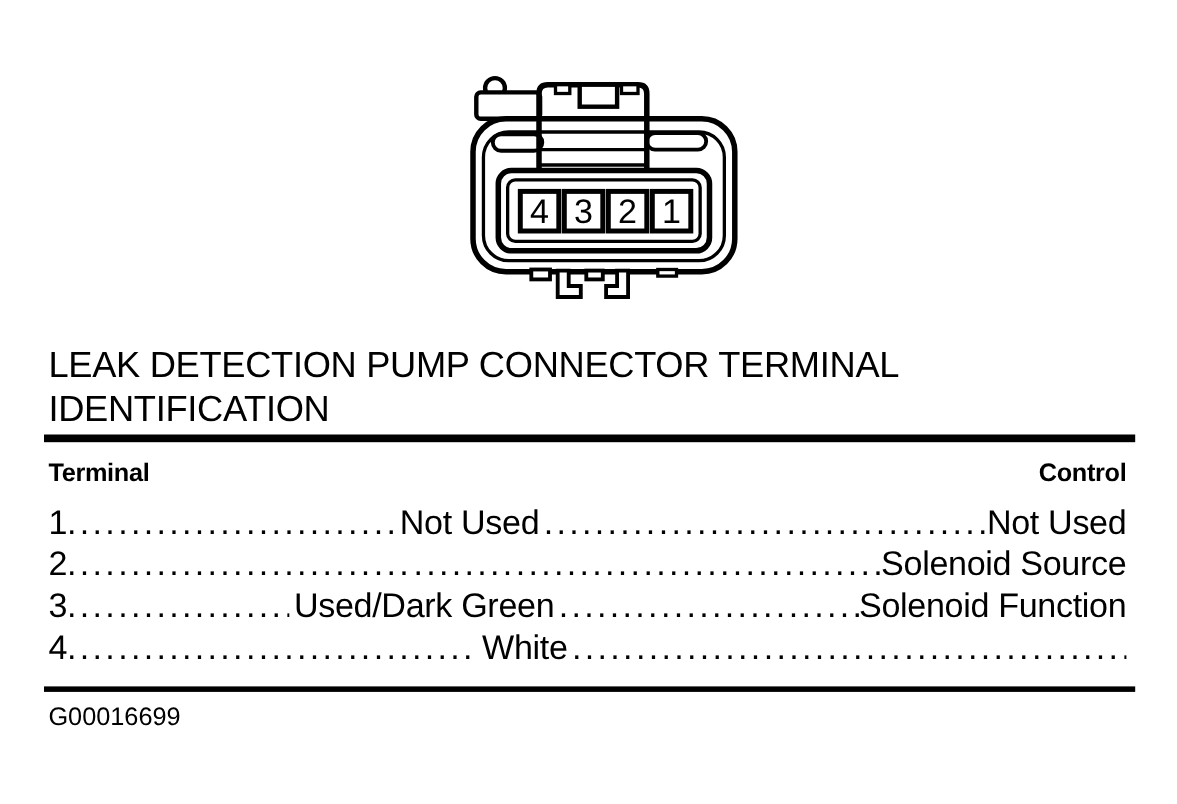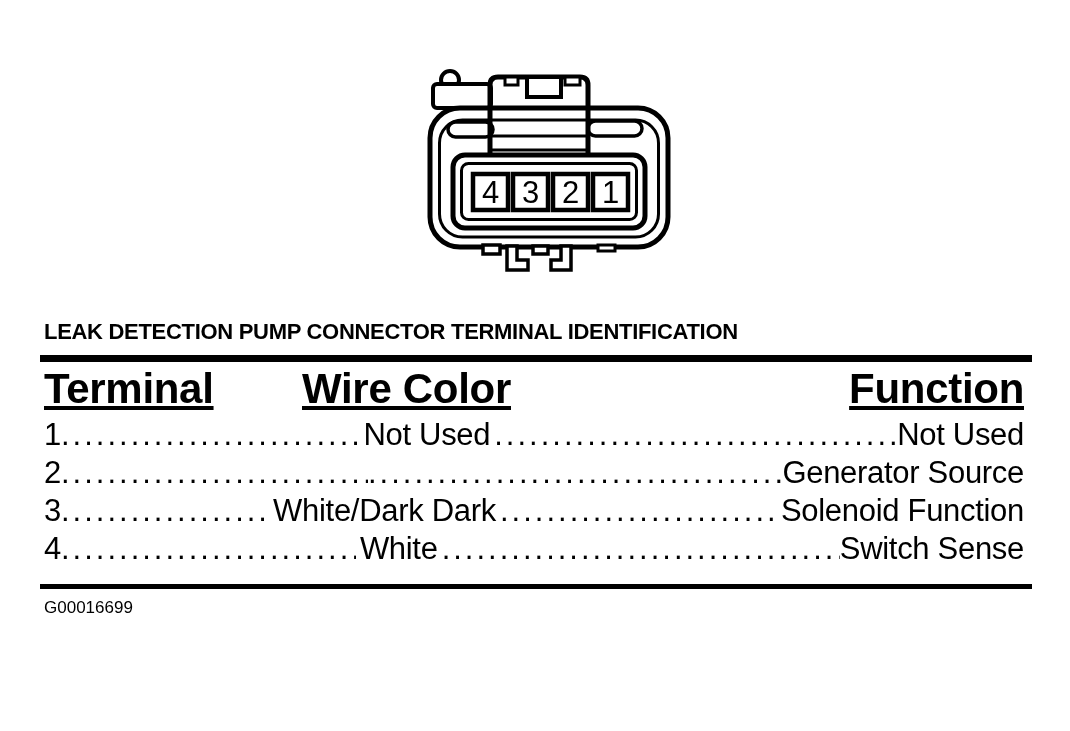--- a/index.html
+++ b/index.html
@@ -12,40 +12,39 @@
     overflow: hidden;
   }
 
   
   .connector-svg { position: absolute; left: 425px; top: 58px; }
 
   
   .doc { position: absolute; left: 44px; top: 312px; width: 980px; }
 
   .title {
-    font-size: 22px;
-    font-weight: bold;
+    font-size: 33px;
+    font-weight: normal;
     line-height: 40px;
     max-width: 900px;
     letter-spacing: -0.3px;
   }
 
   .rule-thick {
     height: 7px; background: #000;
     width: 992px; margin: 3px 0 0 -4px;
   }
 
   .thead {
     display: flex;
     margin-top: 11px;
-    font-size: 42px;
+    font-size: 23px;
     font-weight: bold;
     line-height: 32px;
     letter-spacing: -0.3px;
-    text-decoration: underline;
   }
   .th-terminal { width: 258px; }
   .th-function { margin-left: auto; }
 
   .rows { margin-top: 11px; }
   .row {
     display: flex;
     align-items: baseline;
     font-size: 31px;
     line-height: 38px;
@@ -63,21 +62,21 @@
     letter-spacing: 3px;
   }
   .leader.l2 { flex-grow: 1.35; }
   .cell-wire { padding: 0 4px; }
 
   .rule-thin {
     height: 5px; background: #000;
     width: 992px; margin: 16px 0 0 -4px;
   }
 
-  .figure-id { margin-top: 9px; font-size: 17px; }
+  .figure-id { margin-top: 9px; font-size: 23px; }
 
   svg .ln { fill: #ffffff; stroke: #000000; }
   svg .nf { fill: none; stroke: #000000; }
   svg text {
     font-family: "Liberation Sans", sans-serif;
     font-size: 31px;
     fill: #000000;
     text-anchor: middle;
   }
 </style>
@@ -122,55 +121,53 @@
 </svg>
 
 <div class="doc">
 
   <div class="title">LEAK DETECTION PUMP CONNECTOR TERMINAL IDENTIFICATION</div>
 
   <div class="rule-thick"></div>
 
   <div class="thead">
     <span class="th-terminal">Terminal</span>
-    <span class="th-wire">Wire Color</span>
-    <span class="th-function">Function</span>
+    <span class="th-function">Control</span>
   </div>
 
   <div class="rows">
 
     <div class="row">
       <span>1</span>
       <span class="leader"></span>
       <span class="cell-wire">Not Used</span>
       <span class="leader l2"></span>
       <span>Not Used</span>
     </div>
 
     <div class="row">
       <span>2</span>
       <span class="leader"></span>
       <span class="leader l2"></span>
-      <span>Generator Source</span>
+      <span>Solenoid Source</span>
     </div>
 
     <div class="row">
       <span>3</span>
       <span class="leader"></span>
-      <span class="cell-wire">White/Dark Dark</span>
+      <span class="cell-wire">Used/Dark Green</span>
       <span class="leader l2"></span>
       <span>Solenoid Function</span>
     </div>
 
     <div class="row">
       <span>4</span>
       <span class="leader"></span>
       <span class="cell-wire">White</span>
       <span class="leader l2"></span>
-      <span>Switch Sense</span>
     </div>
 
   </div>
 
   <div class="rule-thin"></div>
 
   <div class="figure-id">G00016699</div>
 
 </div>
 

